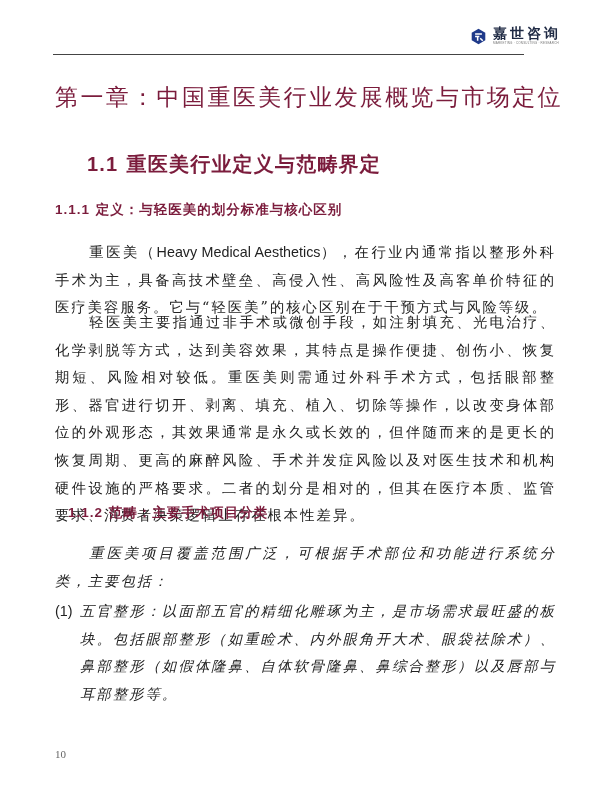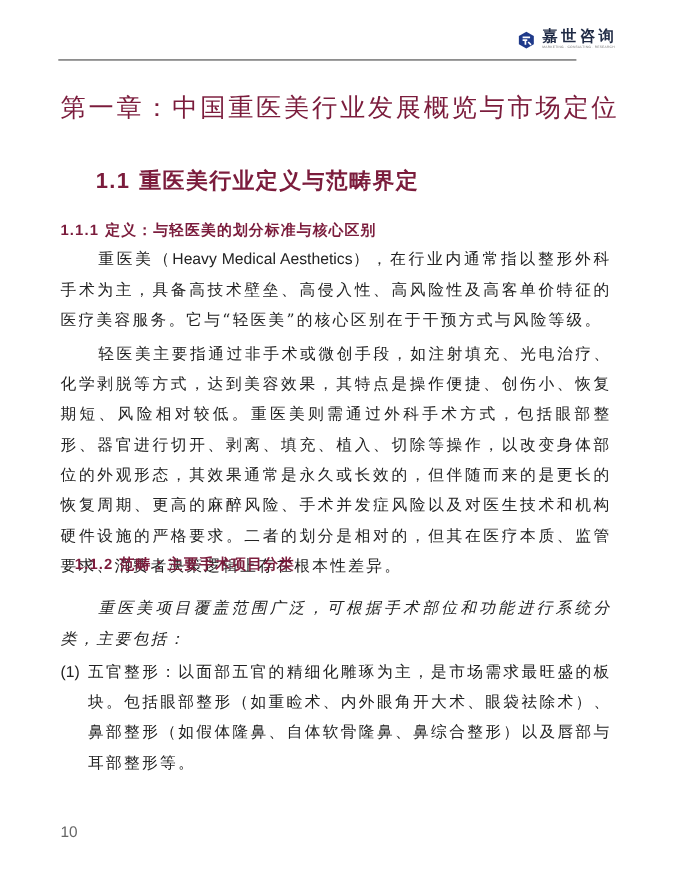--- a/index.html
+++ b/index.html
@@ -23,24 +23,24 @@
   .h3 .num, .h2 .num { font-family:"Liberation Sans",sans-serif; }
 
   .para { position:absolute; left:55px; width:501px; font-size:14.3px; line-height:27.6px;
           letter-spacing:2.05px; color:#222; text-align:justify; margin:0; }
   .para .latin { font-family:"Liberation Sans",sans-serif; letter-spacing:0; }
   .indent { text-indent:2.4em; }
 
   .list-item { position:absolute; left:55px; width:501px; font-size:14.3px; line-height:27.6px;
                letter-spacing:2.05px; color:#222; display:flex; }
   .list-marker { font-family:"Liberation Sans",sans-serif; letter-spacing:0; width:25px; flex:none; }
-  .list-text { flex:1; text-align:justify; }
+  .list-text { flex:1; text-align:justify;font-style:italic; }
 
-  .page-number { position:absolute; left:55px; top:748px; font-family:Liberation Sans, sans-serif;
-                 font-size:14px; color:#666; }
+  .page-number { position:absolute; left:55px; top:748px; font-family:Liberation Serif, serif;
+                 font-size:11px; color:#666; }
 </style>
 </head>
 <body>
 
 <div>
 
   <div class="header-logo">
     <svg class="logo-mark" viewBox="0 0 20 20">
       <polygon points="10,1 18,5.5 18,14.5 10,19 2,14.5 2,5.5" fill="#1f3a8a"></polygon>
       <path d="M6 7 h8 M6 10 h5 M9 10 v5 M12 12 l3 3" stroke="#ffffff" stroke-width="1.8" fill="none"></path>
@@ -57,21 +57,21 @@
   <div class="h2">
     <span class="num">1.1</span>
     <span>重医美行业定义与范畴界定</span>
   </div>
 
   <div class="h3" style="top:201px;">
     <span class="num">1.1.1</span>
     <span>定义：与轻医美的划分标准与核心区别</span>
   </div>
 
-  <p class="para indent" style="top:223px;"><span>重医美（</span><span class="latin">Heavy Medical Aesthetics</span><span>），在行业内通常指以整形外科手术为主，具备高技术壁垒、高侵入性、高风险性及高客单价特征的医疗美容服务。它与“轻医美”的核心区别在于干预方式与风险等级。</span></p>
+  <p class="para indent" style="top:239px;"><span>重医美（</span><span class="latin">Heavy Medical Aesthetics</span><span>），在行业内通常指以整形外科手术为主，具备高技术壁垒、高侵入性、高风险性及高客单价特征的医疗美容服务。它与“轻医美”的核心区别在于干预方式与风险等级。</span></p>
 
   <p class="para indent" style="top:309px;">轻医美主要指通过非手术或微创手段，如注射填充、光电治疗、化学剥脱等方式，达到美容效果，其特点是操作便捷、创伤小、恢复期短、风险相对较低。重医美则需通过外科手术方式，包括眼部整形、器官进行切开、剥离、填充、植入、切除等操作，以改变身体部位的外观形态，其效果通常是永久或长效的，但伴随而来的是更长的恢复周期、更高的麻醉风险、手术并发症风险以及对医生技术和机构硬件设施的严格要求。二者的划分是相对的，但其在医疗本质、监管要求、消费者决策逻辑上存在根本性差异。</p>
 
   <div class="h3" style="top:504px;margin-left:13px;">
     <span class="num">1.1.2</span>
     <span>范畴：主要手术项目分类</span>
   </div>
 
   <p class="para indent" style="top:540px;font-style:italic;">重医美项目覆盖范围广泛，可根据手术部位和功能进行系统分类，主要包括：</p>
 

